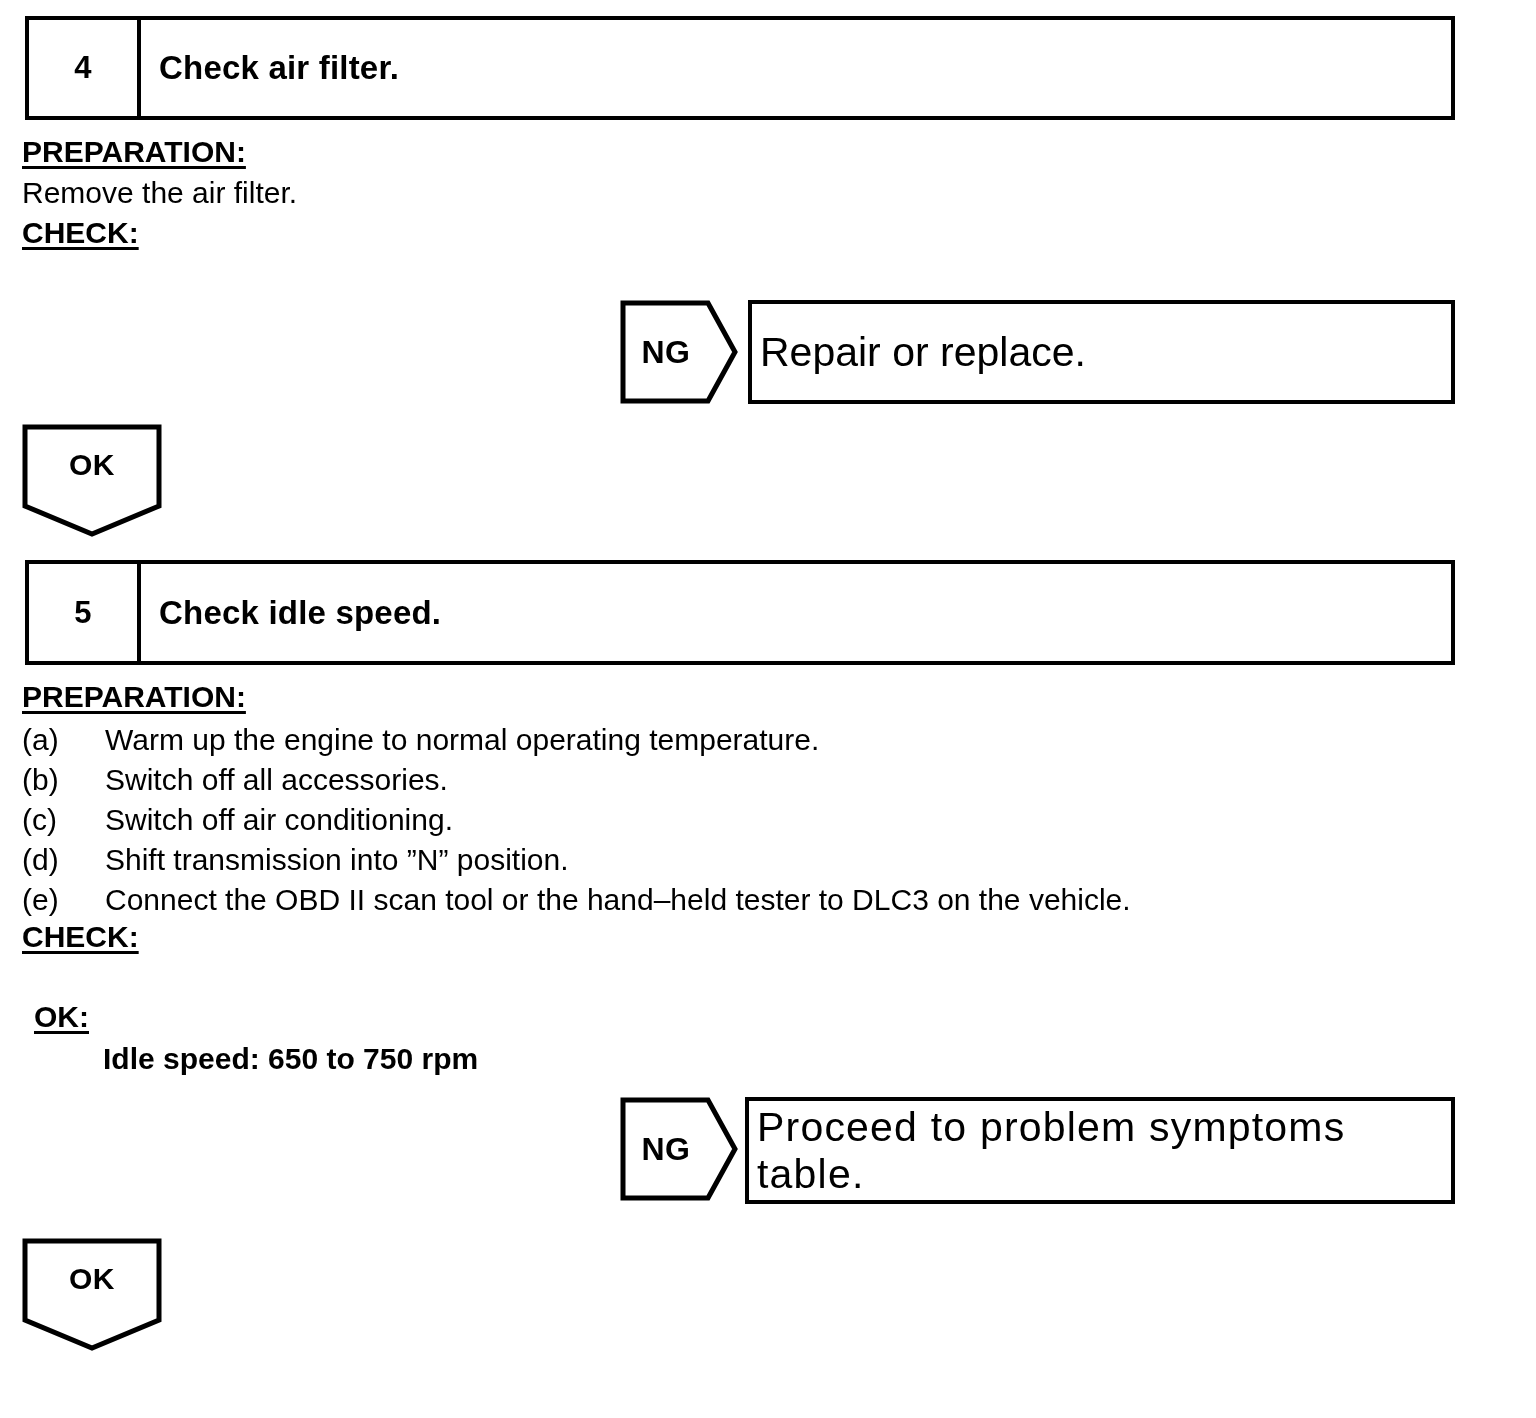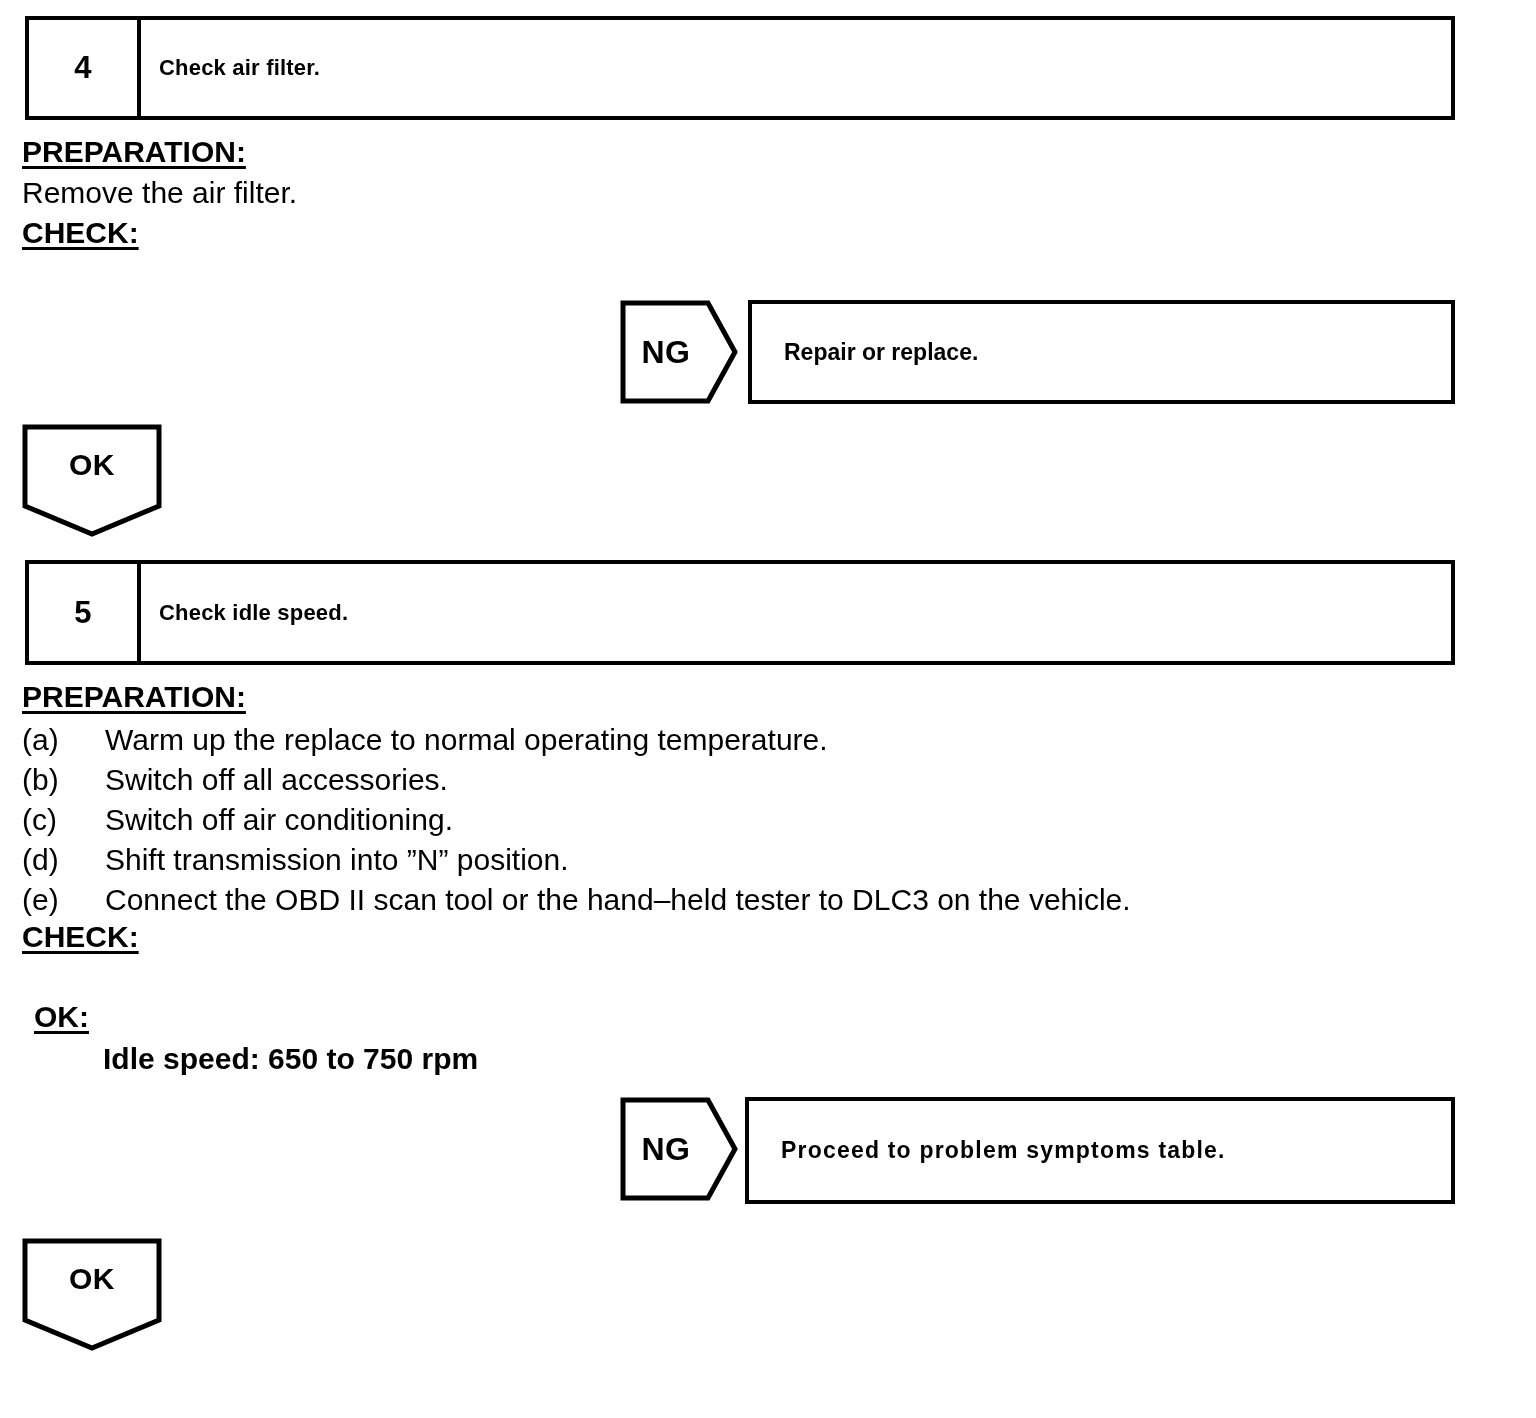--- a/index.html
+++ b/index.html
@@ -41,21 +41,21 @@
     justify-content: center;
     font-size: 31px;
     font-weight: bold;
     letter-spacing: 0.5px;
   }
   .step-title {
     flex: 1;
     display: flex;
     align-items: center;
     padding-left: 18px;
-    font-size: 22px;
+    font-size: 33px;
     font-weight: bold;
     letter-spacing: 0.2px;
   }
 
   
   .txt {
     position: absolute;
     font-size: 30px;
     line-height: 34px;
     white-space: nowrap;
@@ -118,23 +118,23 @@
     letter-spacing: 0.5px;
   }
 
   
   .ng-box {
     position: absolute;
     border: 4px solid #000;
     box-sizing: border-box;
     display: flex;
     align-items: center;
-    padding-left: 32px;
-    font-size: 23px;
-    font-weight: bold;
+    padding-left: 8px;
+    font-size: 41px;
+    font-weight: normal;
   }
   .ng-box.spaced {
     letter-spacing: 1.2px;
   }
 
   
   .ok-shape {
     position: absolute;
     width: 152px;
     height: 113px;
@@ -192,21 +192,21 @@
   <div class="step-box" style="left:25px; top:560px; width:1430px; height:105px;">
     <div class="step-num">5</div>
     <div class="step-title">Check idle speed.</div>
   </div>
 
   <div class="txt hdr" style="left:22px; top:680px;">PREPARATION:</div>
 
   <div class="list" style="left:22px; top:720px; width:1400px;">
     <div class="list-item">
       <span class="list-marker">(a)</span>
-      <span class="list-text">Warm up the replace to normal operating temperature.</span>
+      <span class="list-text">Warm up the engine to normal operating temperature.</span>
     </div>
     <div class="list-item">
       <span class="list-marker">(b)</span>
       <span class="list-text">Switch off all accessories.</span>
     </div>
     <div class="list-item">
       <span class="list-marker">(c)</span>
       <span class="list-text">Switch off air conditioning.</span>
     </div>
     <div class="list-item">

